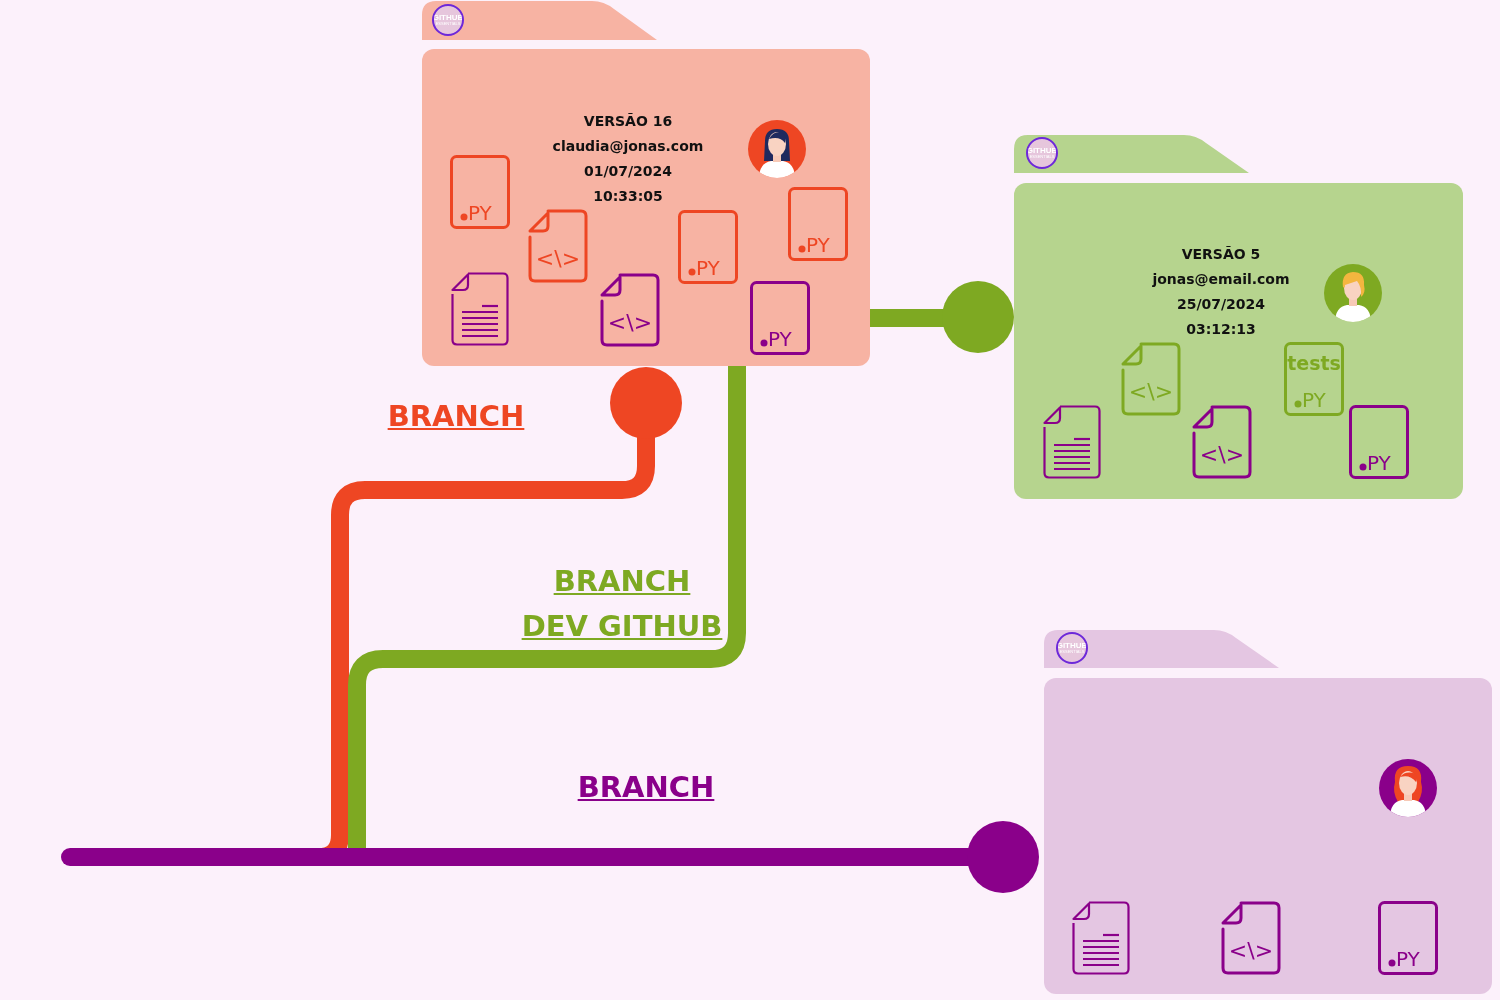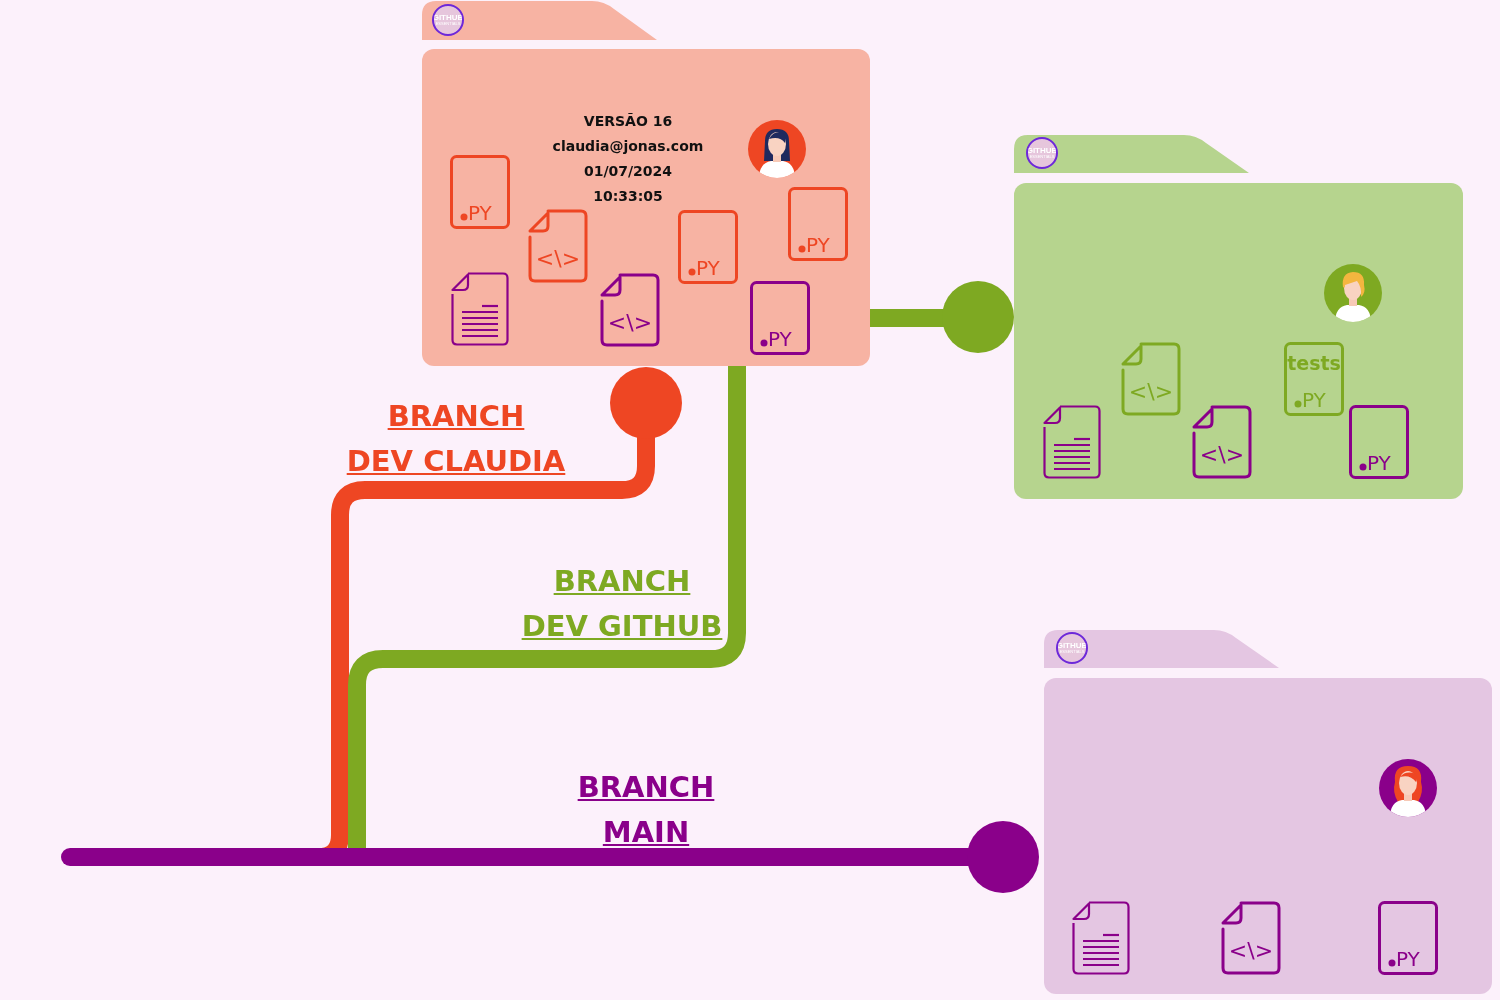--- a/index.html
+++ b/index.html
@@ -23,29 +23,27 @@
   <path d="M300 857 L318 857 Q340 857 340 835 L340 515 Q340 490 365 490 L622 490 Q646 490 646 466 L646 403" fill="none" stroke-width="18" stroke-linecap="round" stroke="#ee4623"></path>
   <path d="M357 857 L357 685 Q357 659 383 659 L711 659 Q737 659 737 633 L737 344 Q737 318 763 318 L960 318" fill="none" stroke-width="18" stroke-linecap="butt" stroke="#7ea922"></path>
   <path d="M70 857 L1003 857" fill="none" stroke-width="18" stroke-linecap="round" stroke="#8a008a"></path>
   <circle cx="646" cy="403" r="36" fill="#ee4623"></circle>
   <circle cx="978" cy="317" r="36" fill="#7ea922"></circle>
   <circle cx="1003" cy="857" r="36" fill="#8a008a"></circle>
 </svg>
 
 <div class="label" style="left: 336px; top: 394px; width: 240px; color: rgb(238, 70, 35);">
   <div>BRANCH</div>
-  <div>DEV CLAUDIA</div>
 </div>
 <div class="label" style="left: 512px; top: 559px; width: 220px; color: rgb(126, 169, 34);">
   <div>BRANCH</div>
   <div>DEV GITHUB</div>
 </div>
 <div class="label" style="left: 546px; top: 765px; width: 200px; color: rgb(138, 0, 138);">
   <div>BRANCH</div>
-  <div>MAIN</div>
 </div>
 
 <div class="folder" style="left:422px; top:1px; width:448px; height:366px;">
   <svg class="shape" width="448" height="366">
     <path class="fill" d="M0 39 L0 14 Q0 0 14 0 L170 0 Q182 0 192 8 L235 39 Z" fill="#f7b3a3"></path>
     <rect class="fill" x="0" y="48" width="448" height="317" rx="12" fill="#f7b3a3"></rect>
   </svg>
   <div class="badge" style="left:10px; top:3px;">
     <span class="b1">GITHUB</span>
     <span class="b2">ESSENTIALS</span>
@@ -113,20 +111,26 @@
 
 <div class="folder" style="left:1014px; top:135px; width:449px; height:366px;">
   <svg class="shape" width="449" height="366">
     <path class="fill" d="M0 38 L0 14 Q0 0 14 0 L170 0 Q182 0 192 8 L235 38 Z" fill="#b6d48e"></path>
     <rect class="fill" x="0" y="48" width="449" height="316" rx="12" fill="#b6d48e"></rect>
   </svg>
   <div class="badge" style="left:12px; top:2px;">
     <span class="b1">GITHUB</span>
     <span class="b2">ESSENTIALS</span>
   </div>
+  <div class="info" style="left:107px; top:107px; width:200px;">
+    <div>VERSÃO 5</div>
+    <div>jonas@email.com</div>
+    <div>25/07/2024</div>
+    <div>03:12:13</div>
+  </div>
   <div class="avatar" style="left:309px; top:128px;"><svg width="60" height="60" viewBox="0 0 60 60">
     <clipPath id="cblond">
           <circle cx="30" cy="30" r="29"></circle>
         </clipPath>
     <circle cx="30" cy="30" r="29" fill="#7ea922"></circle>
     <g clip-path="url(#cblond)">
 
       <path d="M12 60 Q12 44 24 42 L36 42 Q48 44 48 60 Z" fill="#ffffff"></path>
       <rect x="26" y="34" width="8" height="9" fill="#f7c9b6"></rect>
       <ellipse cx="30" cy="25" rx="9" ry="12" fill="#f9d3c2"></ellipse>

